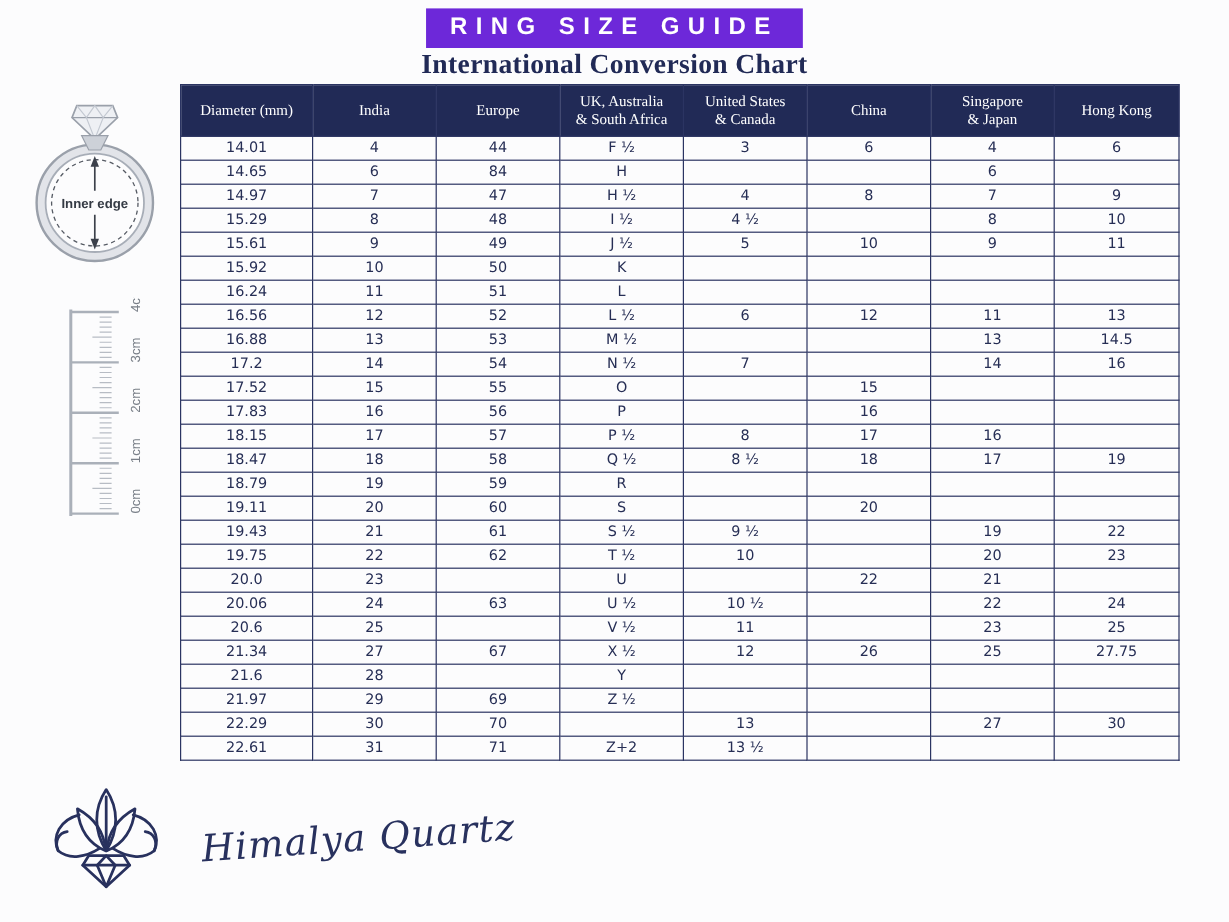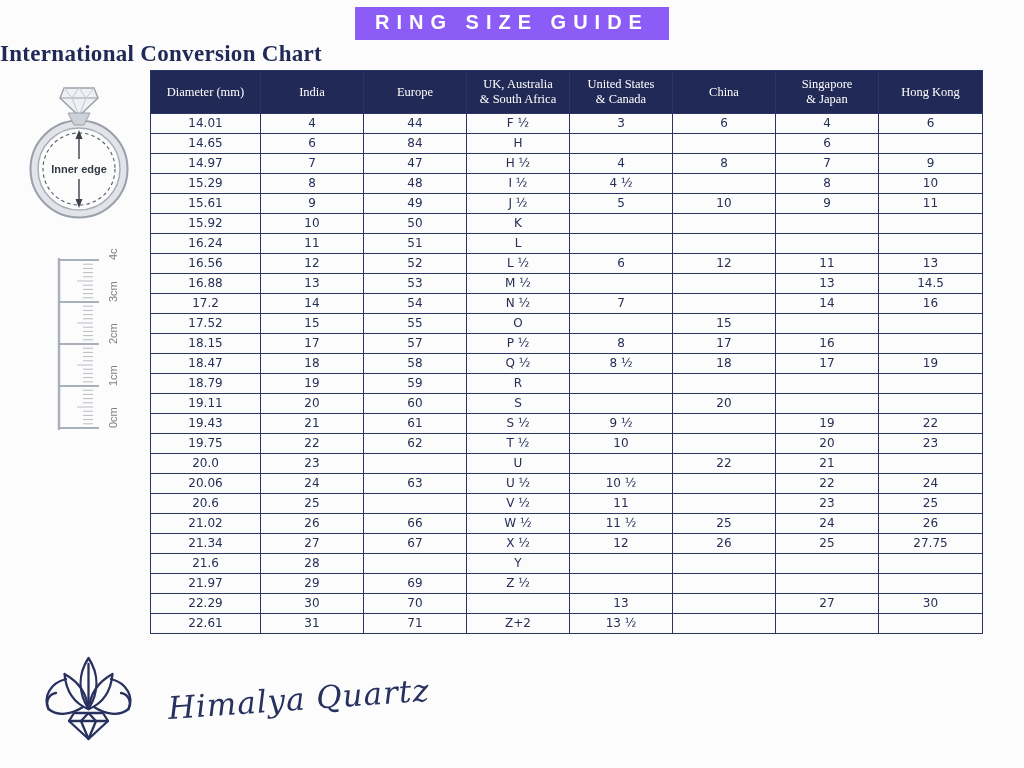--- a/index.html
+++ b/index.html
@@ -3,26 +3,26 @@
 <meta charset="utf-8">
 <style>
   html,body{margin:0;padding:0;}
   body{
     width:1024px;height:768px;position:relative;overflow:hidden;
     background:#fcfcfd;
     font-family:"Liberation Sans",sans-serif;
   }
   .banner{
     position:absolute;top:7px;left:50%;transform:translateX(-50%);
-    background:#8b5cf6;color:#ffffff;
+    background:#6d28d9;color:#ffffff;
     padding:4px 20px 6px 20px;
     font-size:20px;font-weight:bold;letter-spacing:7px;white-space:nowrap;
   }
   .subtitle{
-    position:absolute;top:41px;left:0;width:100%;
+    position:absolute;top:41px;left:0;width:100%;text-align:center;
     color:#212a56;font-family:"Liberation Serif",serif;
     font-size:23px;font-weight:700;letter-spacing:0.3px;
   }
   table.conv{
     position:absolute;left:150px;top:70px;width:832px;
     border-collapse:collapse;table-layout:fixed;
   }
   table.conv th{
     background:#212a56;color:#ffffff;
     font-family:"Liberation Serif",serif;font-weight:400;
@@ -261,20 +261,30 @@
         <td>17.52</td>
         <td>15</td>
         <td>55</td>
         <td>O</td>
         <td></td>
         <td>15</td>
         <td></td>
         <td></td>
       </tr>
       <tr>
+        <td>17.83</td>
+        <td>16</td>
+        <td>56</td>
+        <td>P</td>
+        <td></td>
+        <td>16</td>
+        <td></td>
+        <td></td>
+      </tr>
+      <tr>
         <td>18.15</td>
         <td>17</td>
         <td>57</td>
         <td>P ½</td>
         <td>8</td>
         <td>17</td>
         <td>16</td>
         <td></td>
       </tr>
       <tr>
@@ -351,30 +361,20 @@
         <td>20.6</td>
         <td>25</td>
         <td></td>
         <td>V ½</td>
         <td>11</td>
         <td></td>
         <td>23</td>
         <td>25</td>
       </tr>
       <tr>
-        <td>21.02</td>
-        <td>26</td>
-        <td>66</td>
-        <td>W ½</td>
-        <td>11 ½</td>
-        <td>25</td>
-        <td>24</td>
-        <td>26</td>
-      </tr>
-      <tr>
         <td>21.34</td>
         <td>27</td>
         <td>67</td>
         <td>X ½</td>
         <td>12</td>
         <td>26</td>
         <td>25</td>
         <td>27.75</td>
       </tr>
       <tr>

